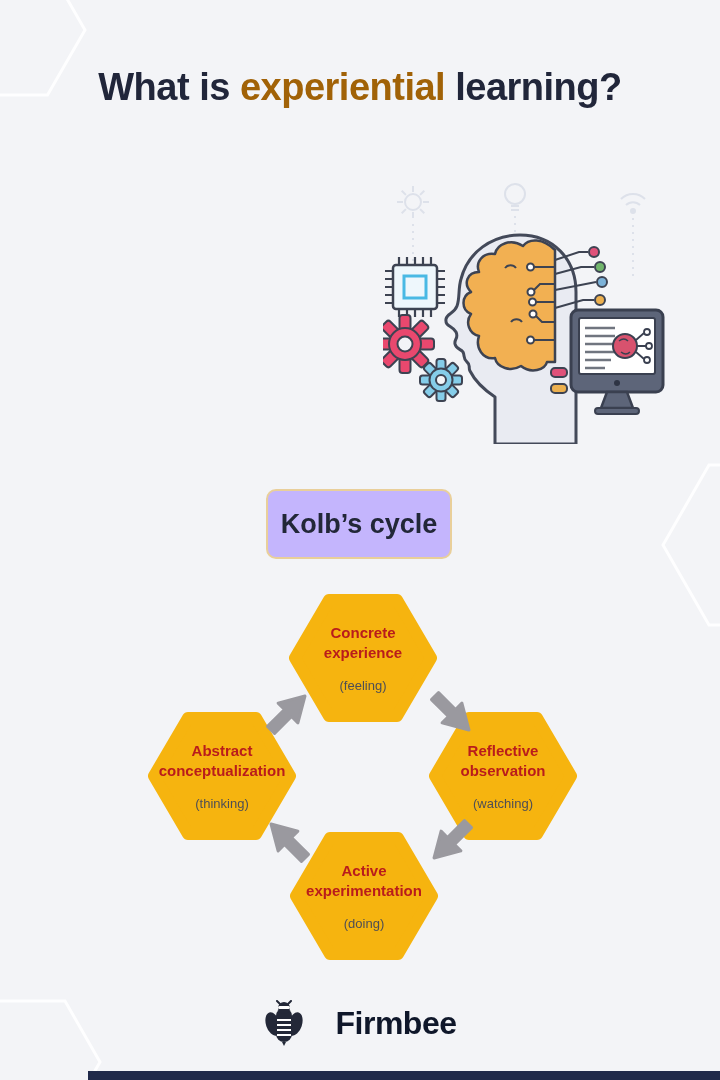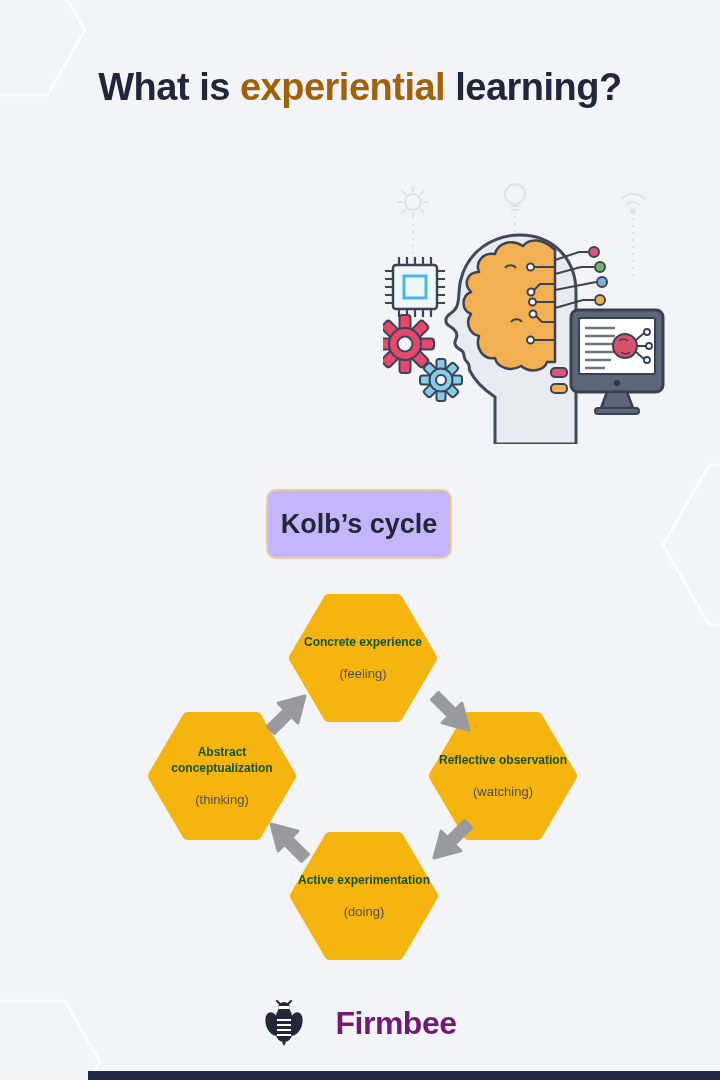--- a/index.html
+++ b/index.html
@@ -35,40 +35,40 @@
     font-size:27px; font-weight:800; color:#222738;
   }
 
   
   .hex { position:absolute; width:148px; height:132px; }
   .hex svg { position:absolute; inset:0; }
   .hex-label {
     position:absolute; inset:0; display:flex; flex-direction:column;
     align-items:center; justify-content:center; text-align:center; padding:0 2px;
   }
-  .hex-title { font-size:12px; font-weight:800; line-height:1.3; color:#14532d; width:100%; }
+  .hex-title { font-size:15px; font-weight:800; line-height:1.3; color:#b91c1c; width:100%; }
   .hex-sub { font-size:13px; color:#4e4e55; margin-top:16px; }
   .hex-top    { left:289px; top:592px; }
   .hex-right  { left:429px; top:710px; }
   .hex-bottom { left:290px; top:830px; }
   .hex-left   { left:148px; top:710px; }
 
   
   .arrow { position:absolute; width:56px; height:34px; }
   .arrow-tl { left:260px; top:696px; transform:rotate(-45deg); }
   .arrow-tr { left:424px; top:696px; transform:rotate(45deg); }
   .arrow-br { left:423px; top:824px; transform:rotate(135deg); }
   .arrow-bl { left:260px; top:824px; transform:rotate(-135deg); }
 
   
   .footer {
     position:absolute; left:0; top:1000px; width:720px;
     display:flex; align-items:center; justify-content:center; gap:12px;
   }
-  .brand { font-size:32px; font-weight:800; color:#701a75; letter-spacing:-0.5px;margin-left:20px; }
+  .brand { font-size:32px; font-weight:800; color:#0f172a; letter-spacing:-0.5px;margin-left:20px; }
 
   .bottom-bar {
     position:absolute; left:88px; top:1071px; width:632px; height:9px;
     background:#202a4a;
   }
 </style>
 </head>
 <body>
 
 <div class="page">

